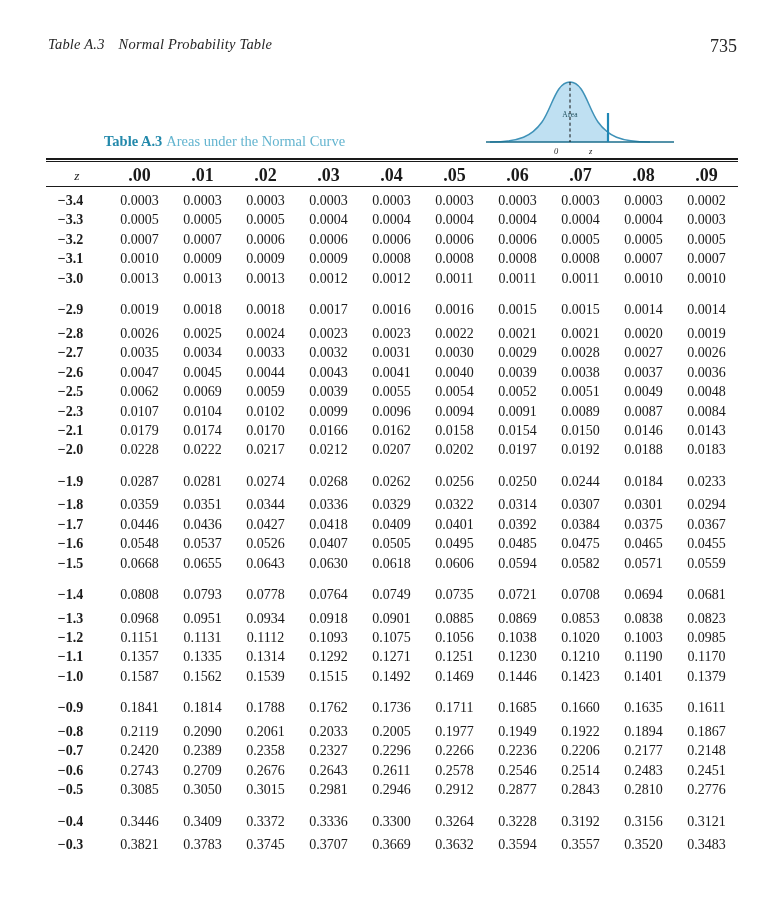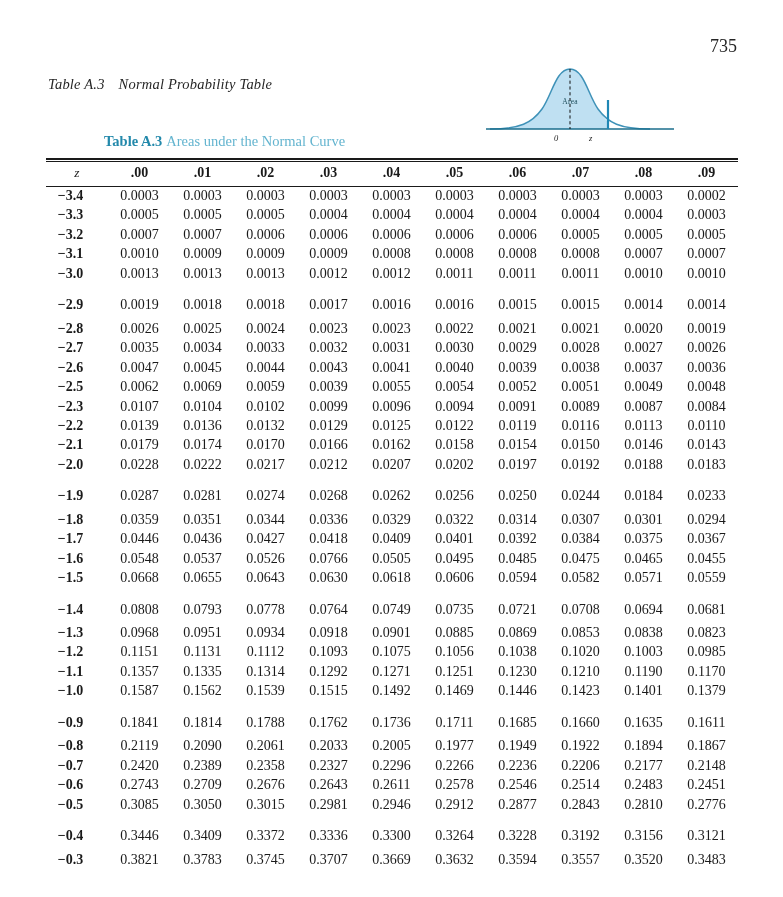--- a/index.html
+++ b/index.html
@@ -19,39 +19,38 @@
   
   .running-head {
     position: absolute;
     top: 36px;
     left: 48px;
     font-style: italic;
     font-size: 14.5px;
     letter-spacing: 0.2px;
     color: #262626;
     white-space: nowrap;
-    margin-top: 40px;
   }
   .running-head .rh-sep {
     display: inline-block;
     width: 14px;
   }
   .folio {
     position: absolute;
     top: 36px;
     right: 46px;
     font-size: 18px;
     color: #262626;
   }
 
   
   .figure {
     position: absolute;
     left: 484px;
-    top: 57px;
+    top: 70px;
     width: 196px;
     height: 88px;
   }
   .figure svg {
     display: block;
     width: 196px;
     height: 88px;
     overflow: visible;
   }
   .fig-label-area {
@@ -109,21 +108,21 @@
   table.norm {
     border-collapse: collapse;
     width: 692px;
     table-layout: fixed;
   }
   table.norm col.c-z { width: 62px; }
   table.norm col.c-d { width: 63px; }
 
   table.norm thead th {
     font-weight: bold;
-    font-size: 14px;
+    font-size: 18px;
     text-align: center;
     padding: 2px 0 5px 0;
     color: #1a1a1a;
   }
   table.norm thead th.z-head {
     font-weight: normal;
     font-style: italic;
     font-size: 13.5px;
   }
   thead tr.rule-top th {
@@ -386,33 +385,20 @@
           <td>0.0102</td>
           <td>0.0099</td>
           <td>0.0096</td>
           <td>0.0094</td>
           <td>0.0091</td>
           <td>0.0089</td>
           <td>0.0087</td>
           <td>0.0084</td>
         </tr>
         <tr>
-          <td class="zcell">−2.2</td>
-          <td>0.0139</td>
-          <td>0.0136</td>
-          <td>0.0132</td>
-          <td>0.0129</td>
-          <td>0.0125</td>
-          <td>0.0122</td>
-          <td>0.0119</td>
-          <td>0.0116</td>
-          <td>0.0113</td>
-          <td>0.0110</td>
-        </tr>
-        <tr>
           <td class="zcell">−2.1</td>
           <td>0.0179</td>
           <td>0.0174</td>
           <td>0.0170</td>
           <td>0.0166</td>
           <td>0.0162</td>
           <td>0.0158</td>
           <td>0.0154</td>
           <td>0.0150</td>
           <td>0.0146</td>
@@ -468,21 +454,21 @@
           <td>0.0392</td>
           <td>0.0384</td>
           <td>0.0375</td>
           <td>0.0367</td>
         </tr>
         <tr>
           <td class="zcell">−1.6</td>
           <td>0.0548</td>
           <td>0.0537</td>
           <td>0.0526</td>
-          <td>0.0766</td>
+          <td>0.0407</td>
           <td>0.0505</td>
           <td>0.0495</td>
           <td>0.0485</td>
           <td>0.0475</td>
           <td>0.0465</td>
           <td>0.0455</td>
         </tr>
         <tr>
           <td class="zcell">−1.5</td>
           <td>0.0668</td>

